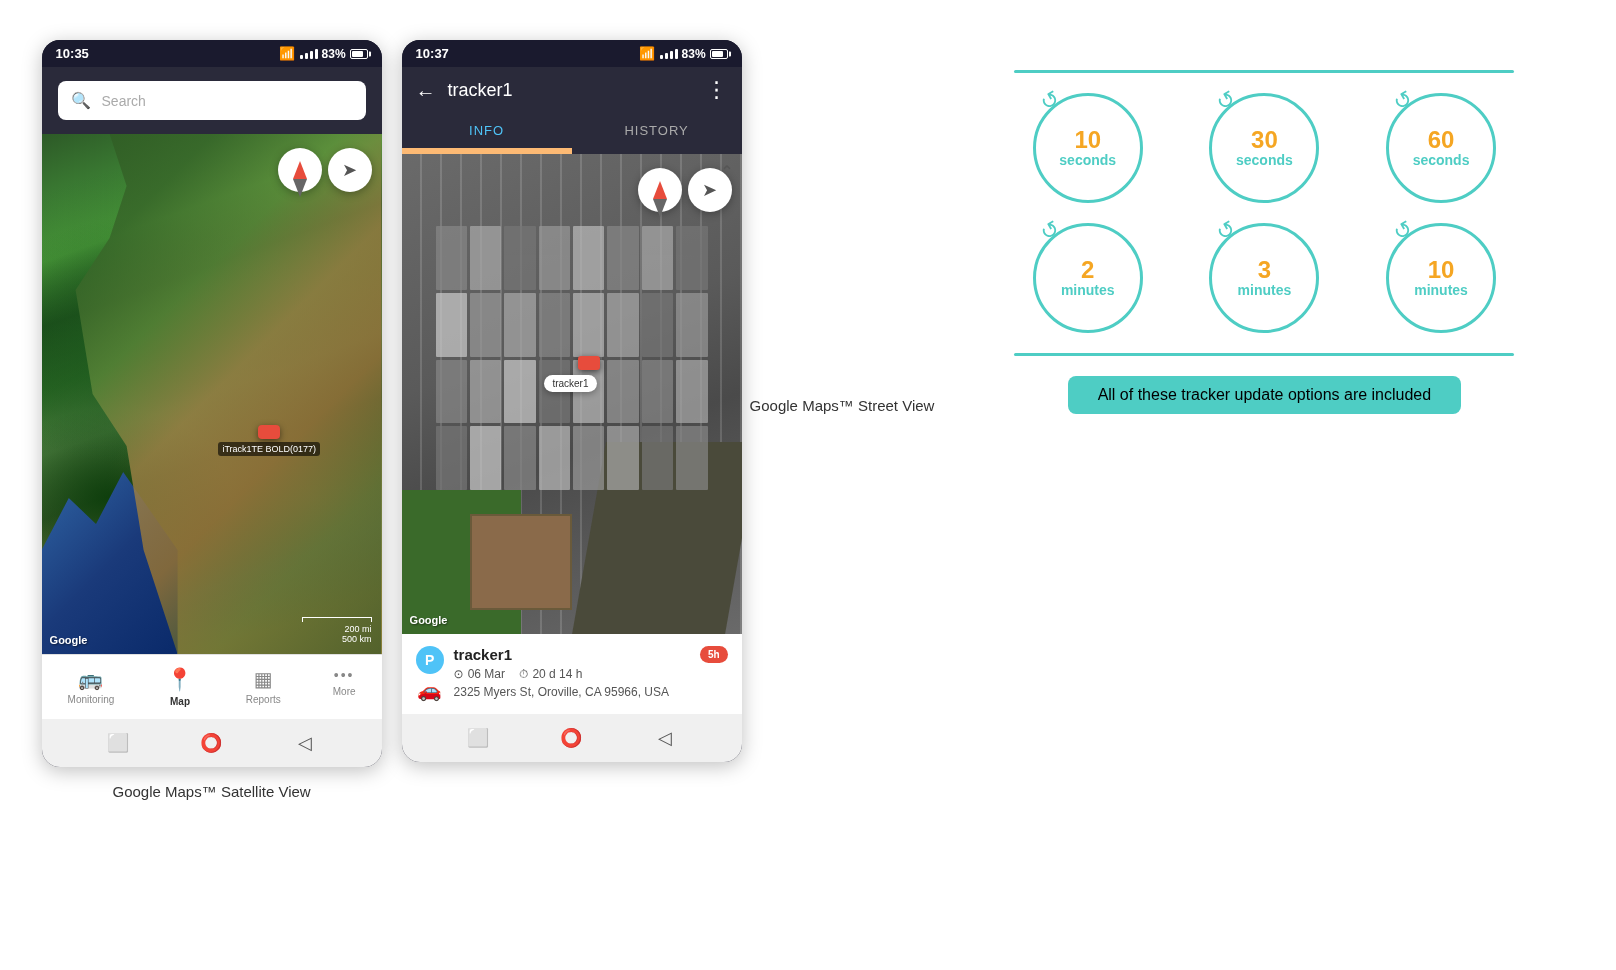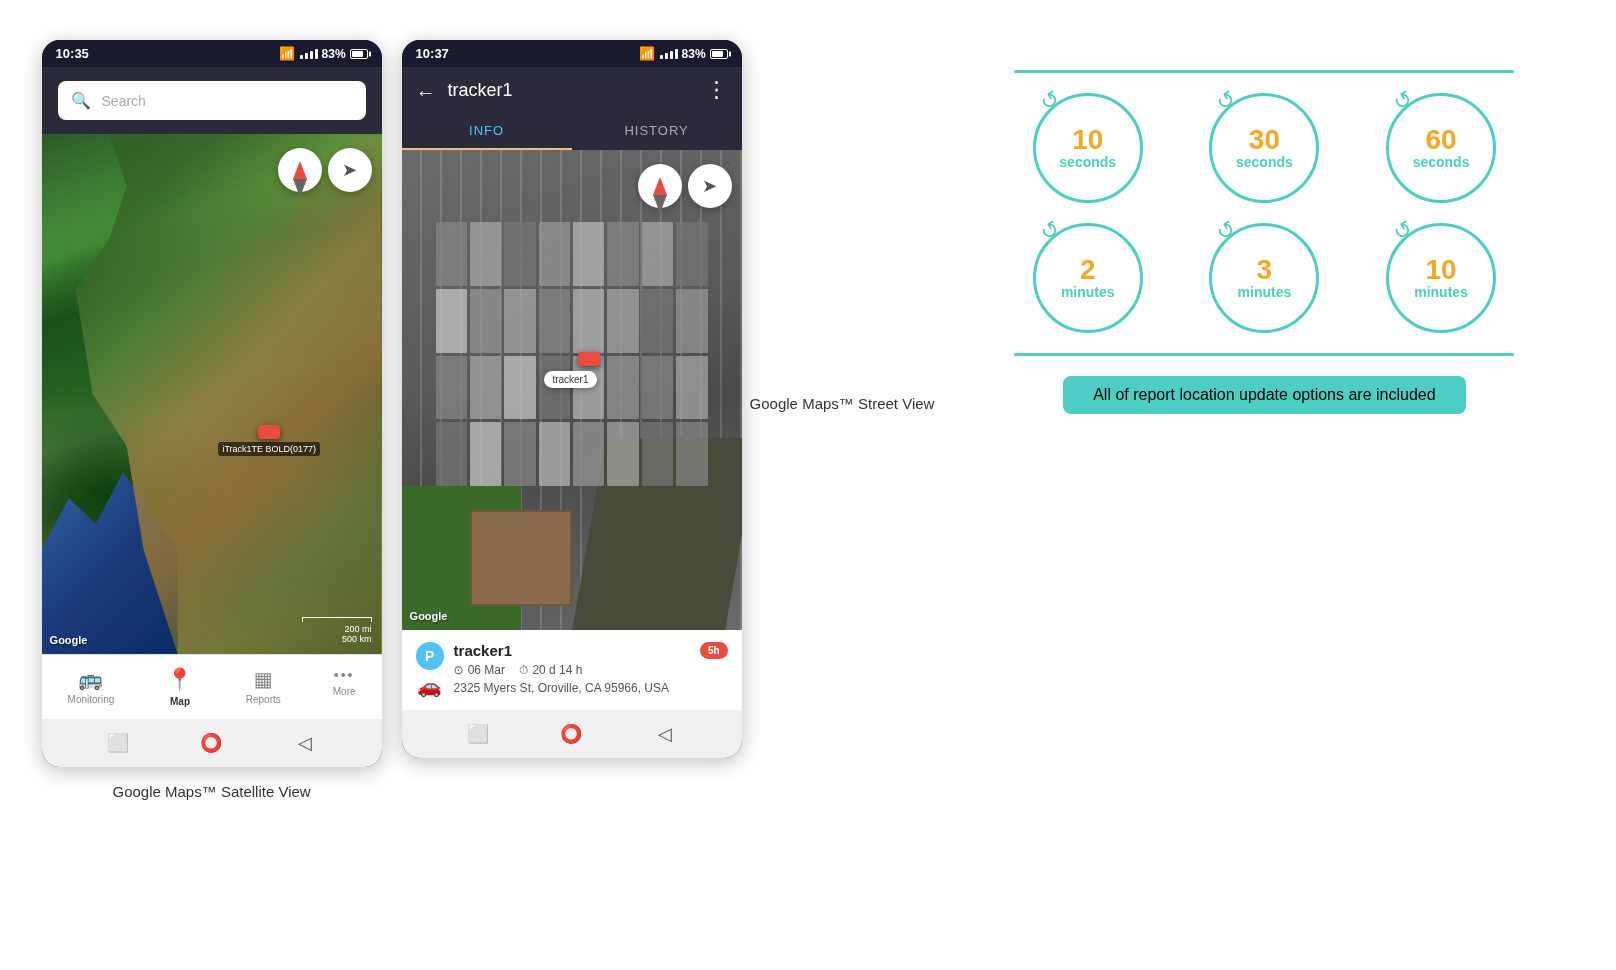--- a/index.html
+++ b/index.html
@@ -337,21 +337,21 @@
       flex: 1;
       text-align: center;
       padding: 10px;
       font-size: 13px;
       color: #aaa;
       letter-spacing: 1px;
     }
 
     .tab-item.active {
       color: #4fc3f7;
-      border-bottom: 2px solid #fdba74;
+      border-bottom: 6px solid #fdba74;
     }
 
     .street-map-container {
       position: relative;
       width: 100%;
       height: 480px;
       overflow: hidden;
     }
 
     .parking-lot {
@@ -613,21 +613,21 @@
       border: 3px solid #4ecdc4;
       display: flex;
       flex-direction: column;
       align-items: center;
       justify-content: center;
       background: white;
       position: relative;
     }
 
     .time-number {
-      font-size: 28px;
+      font-size: 24px;
       font-weight: bold;
       color: #f5a623;
       line-height: 1;
     }
 
     .time-unit {
       font-size: 14px;
       color: #4ecdc4;
       font-weight: 600;
     }
@@ -922,17 +922,17 @@
         <span class="time-number">10</span>
         <span class="time-unit">minutes</span>
       </div>
     </div>
 
   </div>
 
   <div class="teal-divider"></div>
 
   <div class="no-extra-fees-box">
-    <span>All of report location update options are included</span>
+    <span>All of these tracker update options are included</span>
   </div>
 
 
 </div>
 
 </body></html>

